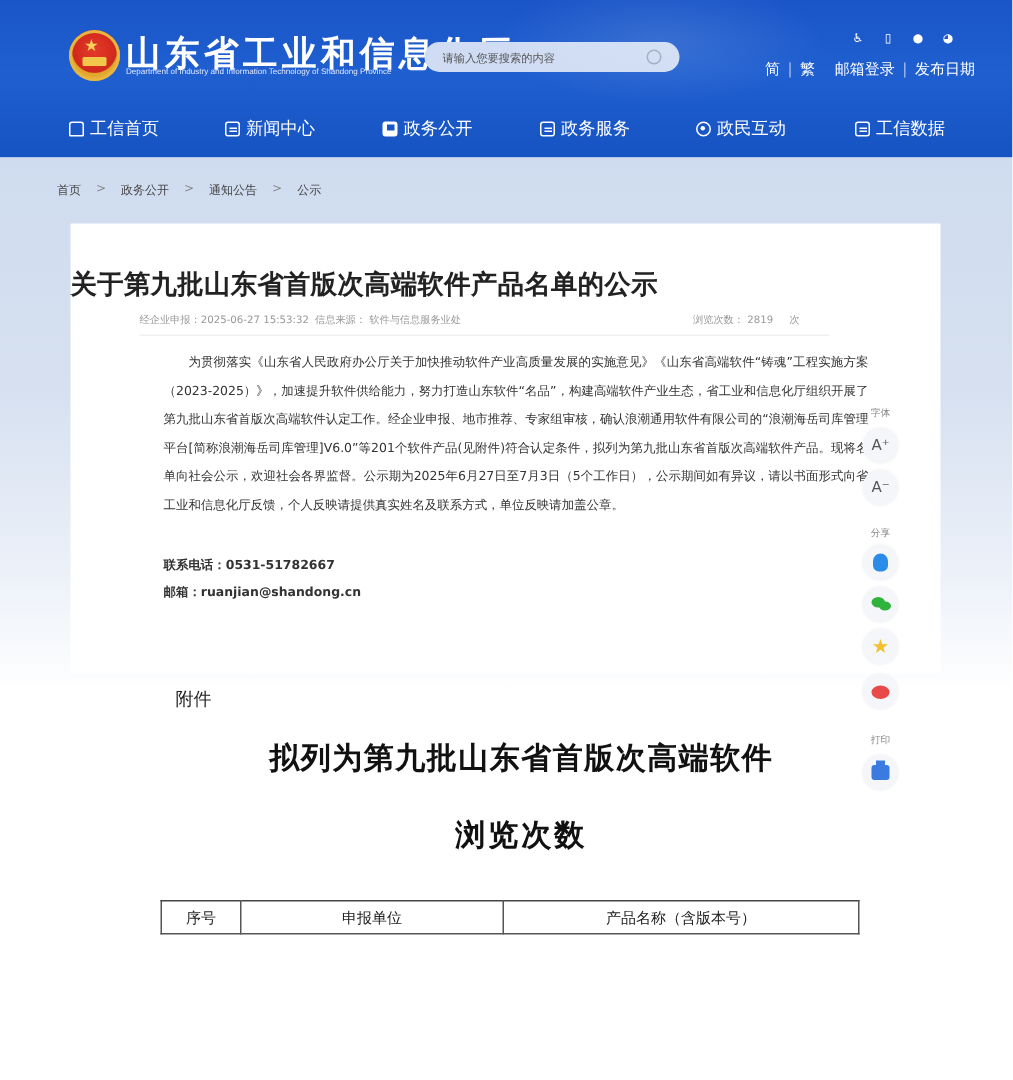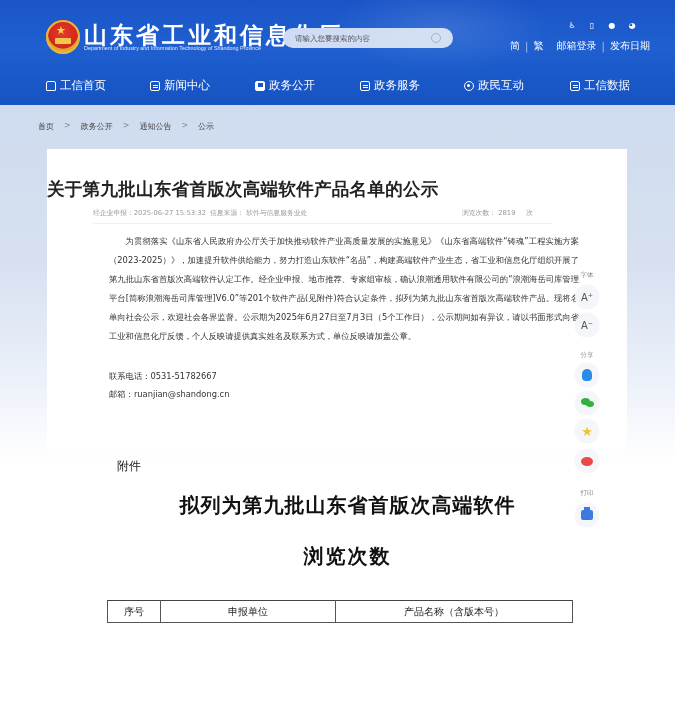--- a/index.html
+++ b/index.html
@@ -95,21 +95,21 @@
   .meta {
     position: absolute; top: 59px; font-size: 6.8px; color: #999; white-space: nowrap;
   }
   .meta-divider {
     position: absolute; left: 46px; top: 74px; width: 460px; height: 1px; background: #f0f0f0;
   }
   .body-text {
     position: absolute; left: 62px; top: 83px; width: 470px; font-size: 8.3px; line-height: 19px; color: #333;
     text-align: justify;
   }
-  .contact { position: absolute; left: 62px; font-size: 8.3px; color: #333; white-space: nowrap; }
+  .contact { position: absolute; left: 62px; font-size: 8.3px; color: #333; white-space: nowrap; font-weight: bold; }
 
   .side-tools { position: absolute; left: 575px; top: 265px; width: 24px; }
   .side-label { position: absolute; font-size: 6.5px; color: #888; width: 24px; text-align: center; }
   .side-btn {
     position: absolute; left: 0; width: 24px; height: 24px; border-radius: 50%; background: #f5f6f9;
     display: flex; align-items: center; justify-content: center; font-size: 10px; color: #555;
     box-shadow: 0 0 2px rgba(0,0,0,0.06);
   }
   .qq { width: 10px; height: 12px; background: #2a8be8; border-radius: 5px 5px 4px 4px; }
   .wechat { width: 13px; height: 10px; position: relative; }

